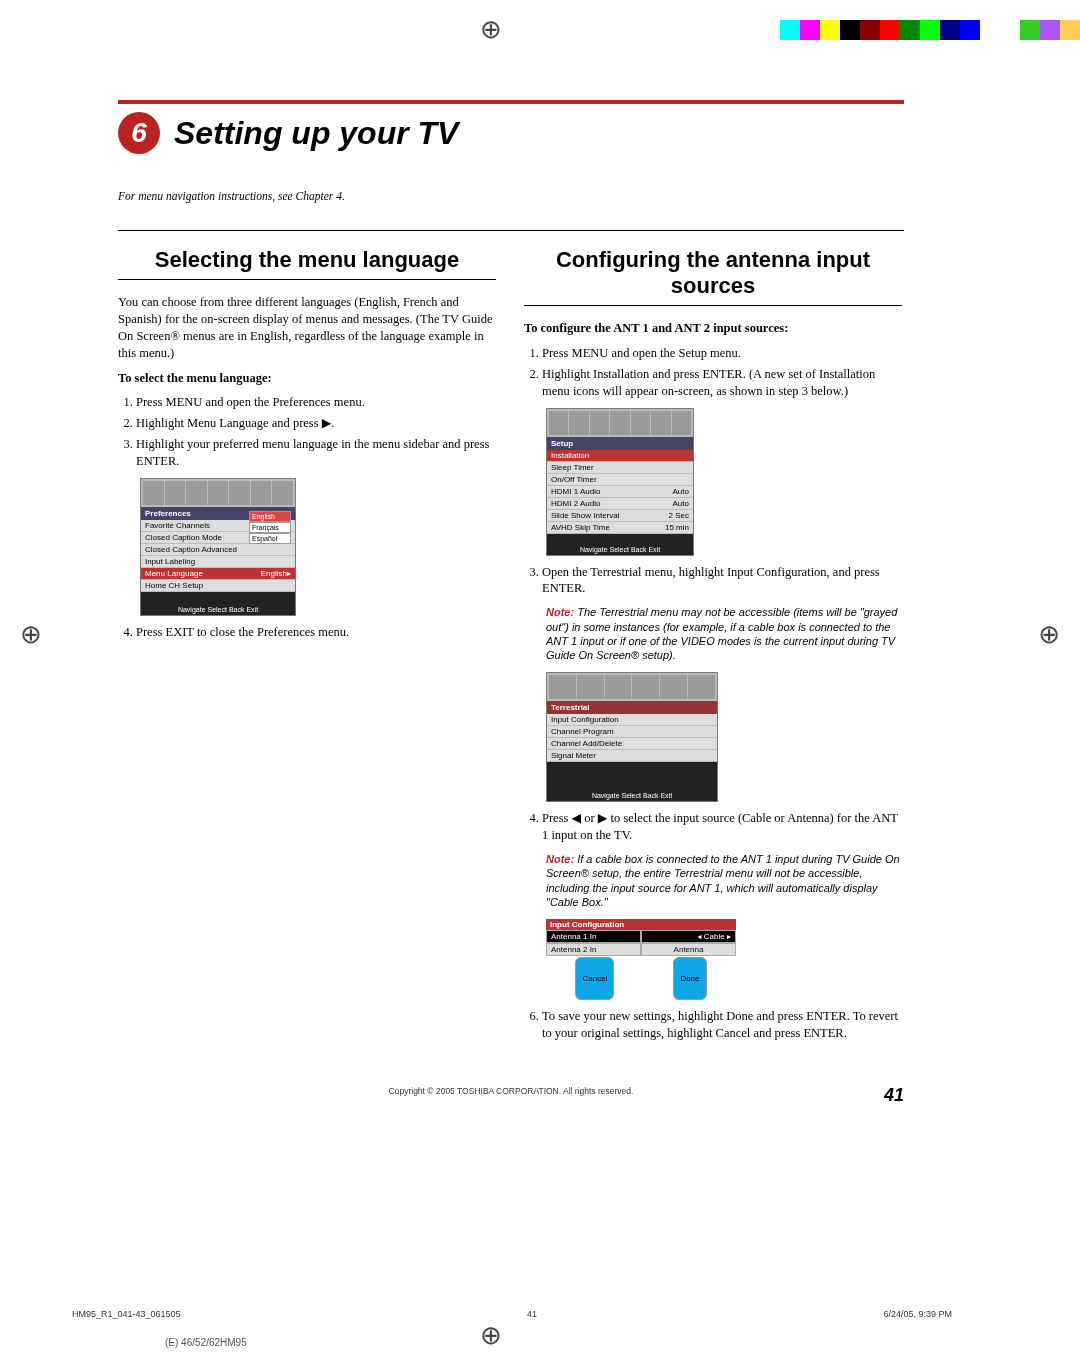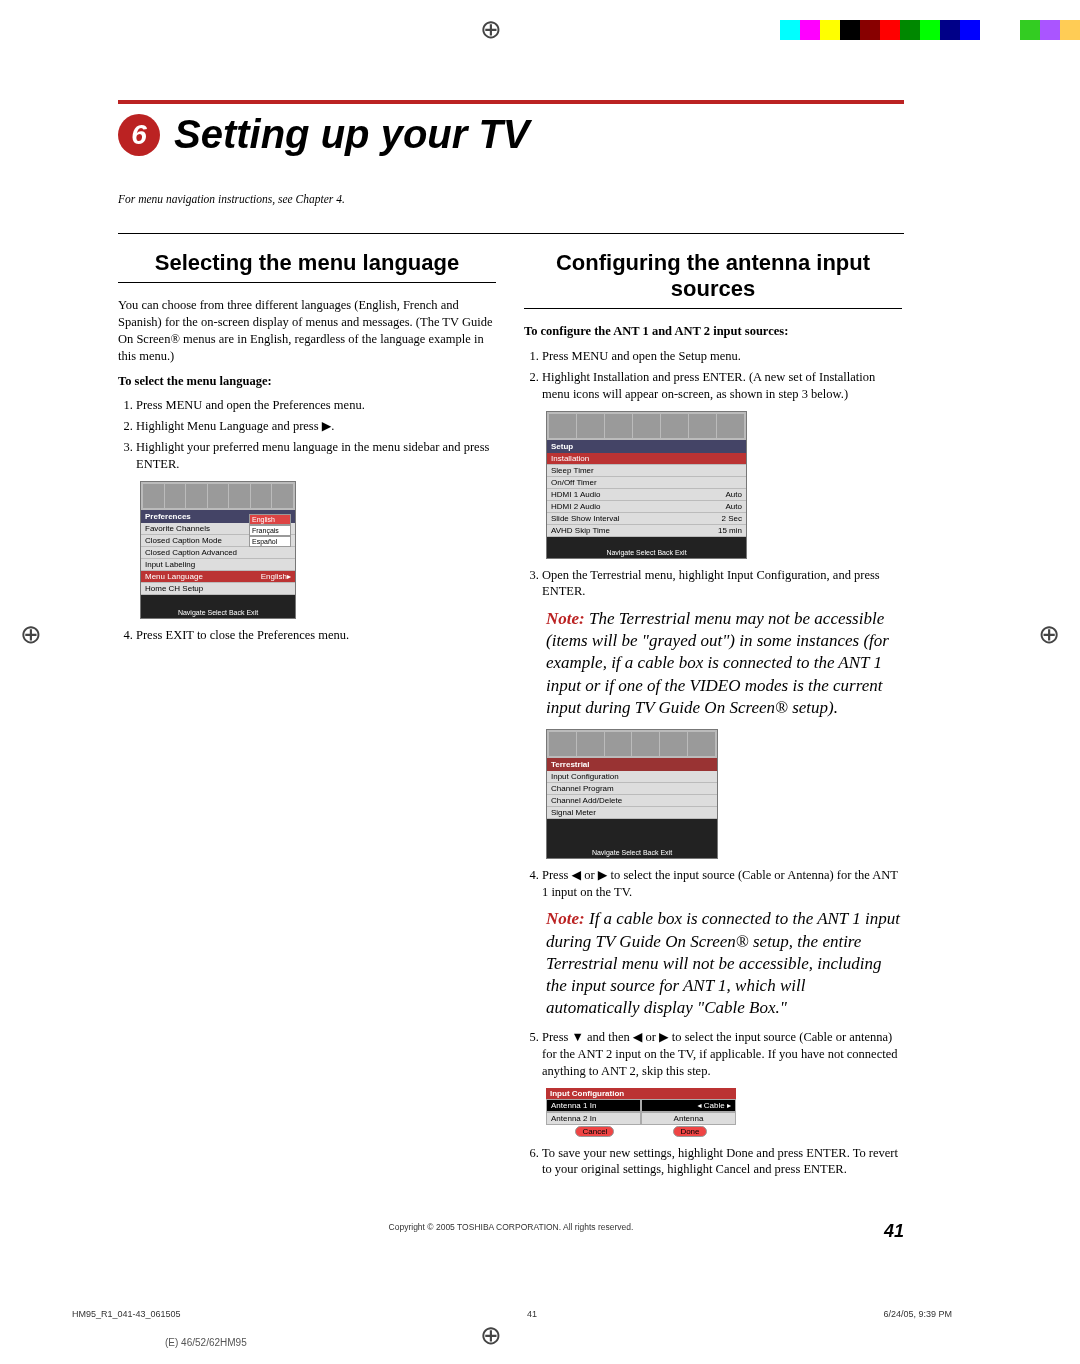--- a/index.html
+++ b/index.html
@@ -7,49 +7,49 @@
   .colorbar { position: absolute; top: 20px; right: 0; height: 20px; display: flex; }
   .colorbar span { width: 20px; height: 20px; display: inline-block; }
   .cross-top { position: absolute; top: 30px; left: 480px; font-size: 26px; color: #444; line-height: 0; }
   .cross-bottom { position: absolute; bottom: 28px; left: 480px; font-size: 26px; color: #444; line-height: 0; }
   .cross-left { position: absolute; left: 20px; top: 635px; font-size: 26px; color: #444; line-height: 0; }
   .cross-right { position: absolute; right: 20px; top: 635px; font-size: 26px; color: #444; line-height: 0; }
   .page-container { position: absolute; left: 118px; top: 100px; width: 786px; }
   .redbar { height: 4px; background: #b22; width: 786px; margin-bottom: 8px; }
   .chapter-head { display: flex; align-items: center; gap: 14px; margin-bottom: 18px; }
   .chapnum { width: 42px; height: 42px; background: #b22; border-radius: 50%; display: flex; align-items: center; justify-content: center; color: #fff; font-family: Arial, sans-serif; font-weight: bold; font-style: italic; font-size: 28px; }
-  .chaptitle { font-family: Arial, sans-serif; font-weight: bold; font-style: italic; font-size: 40px; }
+  .chaptitle { font-family: Arial, sans-serif; font-weight: bold; font-style: italic; font-size: 32px; }
   .subnav { font-style: italic; font-size: 11.5px; margin-bottom: 28px; margin-top: 36px; }
   .columns { display: flex; gap: 28px; }
   .col { width: 378px; }
   h2.sect { font-family: Arial, sans-serif; font-weight: bold; font-size: 22px; margin: 0 0 6px 0; text-align: center; }
   .thinrule { height: 1px; background: #000; margin: 0 0 14px 0; }
   p { margin: 0 0 8px 0; line-height: 1.35; }
   .bold { font-weight: bold; font-family: Georgia, serif; }
   ol.steps { margin: 4px 0 8px 18px; padding: 0; }
   ol.steps li { margin-bottom: 4px; line-height: 1.35; }
   .menu-box { width: 156px; height: 138px; background: #222; border: 1px solid #777; margin: 6px 0 8px 22px; position: relative; }
   .menu-icons { height: 28px; background: #bbb; display: flex; gap: 1px; padding: 2px; }
   .menu-icons span { flex: 1; background: #9a9a9a; }
   .menu-hdr { background: #446; color: #fff; font: bold 8px Arial; padding: 2px 4px; }
   .menu-row { background: #ddd; color: #000; font: 8px Arial; padding: 1px 4px; display: flex; justify-content: space-between; border-bottom: 1px solid #bbb; }
   .menu-row.sel { background: #b33; color: #fff; }
   .lang-side { position: absolute; right: 4px; top: 32px; width: 42px; }
   .lang-opt { font: 7px Arial; background: #fff; border: 1px solid #999; padding: 1px 2px; margin-bottom: 0; }
   .lang-opt.active { background: #d44; color: #fff; }
   .menu-footer { position: absolute; bottom: 2px; left: 0; right: 0; color: #fff; font: 7px Arial; text-align: center; }
-  .note { font-family: Liberation Serif, serif; font-style: italic; font-size: 17px; margin: 6px 0 10px 22px; line-height: 1.3; }
+  .note { font-family: Liberation Sans, sans-serif; font-style: italic; font-size: 11px; margin: 6px 0 10px 22px; line-height: 1.3; }
   .note .nlabel { font-weight: bold; color: #b22; font-style: italic; }
   .inputcfg { width: 190px; margin: 6px 0 8px 22px; }
   .inputcfg-hdr { background: #b33; color: #fff; font: bold 8px Arial; padding: 1px 4px; }
   .inputcfg-row { display: flex; font: 8px Arial; }
   .inputcfg-cell { flex: 1; background: #ddd; padding: 1px 4px; border: 1px solid #aaa; }
   .inputcfg-cell.sel { background: #000000; color: #fff; }
   .inputcfg-btns { display: flex; justify-content: space-around; margin-top: 1px; }
-  .inputcfg-btns span { font: 8px Arial; background: #ef4444; padding: 0 6px; border: 1px solid #999; border-radius: 6px; }
+  .inputcfg-btns span { font: 8px Arial; background: #0ea5e9; padding: 16px 6px; border: 1px solid #999; border-radius: 6px; }
   .copyright { text-align: center; font: 8.5px Arial; margin-top: 36px; color: #333; width: 786px; }
   .pagenum { position: absolute; right: 0; bottom: -10px; font-family: Arial, sans-serif; font-weight: bold; font-style: italic; font-size: 18px; }
   .footer-meta { position: absolute; left: 72px; bottom: 45px; width: 880px; display: flex; justify-content: space-between; font: 9px Arial; color: #333; }
   .footer-sub { position: absolute; left: 165px; bottom: 16px; font: 10px Arial; color: #555; }
 </style>
 </head>
 <body>
 
 <div class="cross-top">⊕</div>
 <div class="cross-bottom">⊕</div>
@@ -147,21 +147,21 @@
 
     <div class="col">
       <h2 class="sect">Configuring the antenna input sources</h2>
       <div class="thinrule"></div>
       <p class="bold">To configure the ANT 1 and ANT 2 input sources:</p>
       <ol class="steps">
         <li>Press MENU and open the Setup menu.</li>
         <li>Highlight Installation and press ENTER. (A new set of Installation menu icons will appear on-screen, as shown in step 3 below.)</li>
       </ol>
 
-      <div class="menu-box" style="width:201px;height:148px">
+      <div class="menu-box" style="width:148px;height:148px">
         <div class="menu-icons">
             <span></span>
             <span></span>
             <span></span>
             <span></span>
             <span></span>
             <span></span>
             <span></span>
           </div>
         <div class="menu-hdr">Setup</div>
@@ -217,23 +217,20 @@
             <div class="menu-row">Channel Program</div>
             <div class="menu-row">Channel Add/Delete</div>
             <div class="menu-row">Signal Meter</div>
           </div>
         <div class="menu-footer">Navigate   Select   Back   Exit</div>
       </div>
       <ol class="steps" start="4">
         <li>Press ◀ or ▶ to select the input source (Cable or Antenna) for the ANT 1 input on the TV.</li>
       </ol>
       <div class="note"><span class="nlabel">Note:</span> <span>If a cable box is connected to the ANT 1 input during TV Guide On Screen® setup, the entire Terrestrial menu will not be accessible, including the input source for ANT 1, which will automatically display "Cable Box."</span></div>
-      <ol class="steps" start="5">
-        <li>Press ▼ and then ◀ or ▶ to select the input source (Cable or antenna) for the ANT 2 input on the TV, if applicable. If you have not connected anything to ANT 2, skip this step.</li>
-      </ol>
 
       <div class="inputcfg">
         <div class="inputcfg-hdr">Input Configuration</div>
         <div class="inputcfg-row">
           <div class="inputcfg-cell sel">Antenna 1 In</div>
           <div class="inputcfg-cell sel" style="text-align:right">◂ <span>Cable</span> ▸</div>
         </div>
         <div class="inputcfg-row">
           <div class="inputcfg-cell">Antenna 2 In</div>
           <div class="inputcfg-cell" style="text-align:center">Antenna</div>

